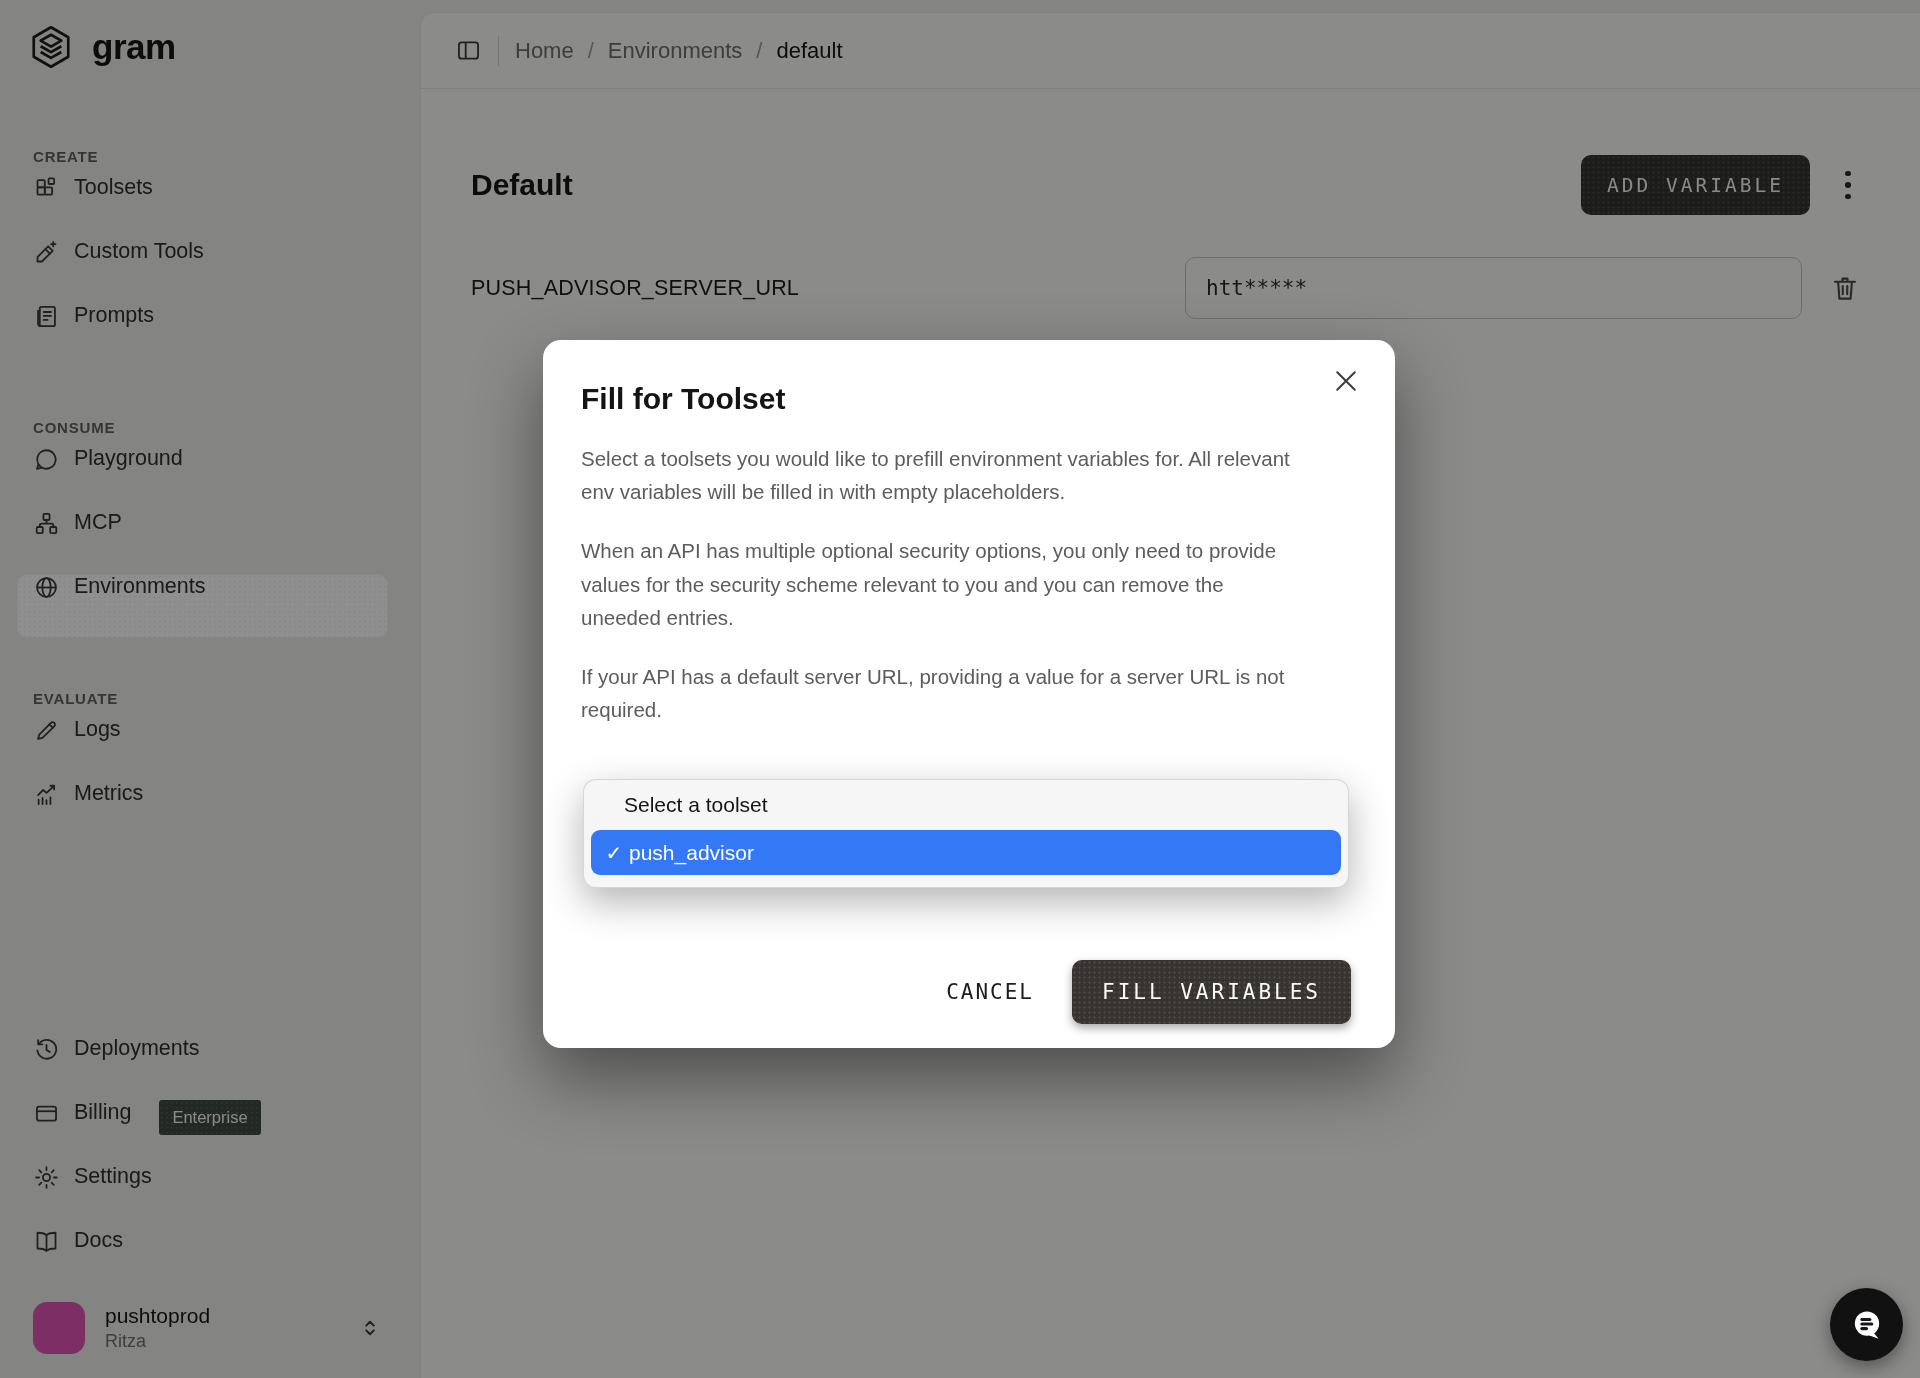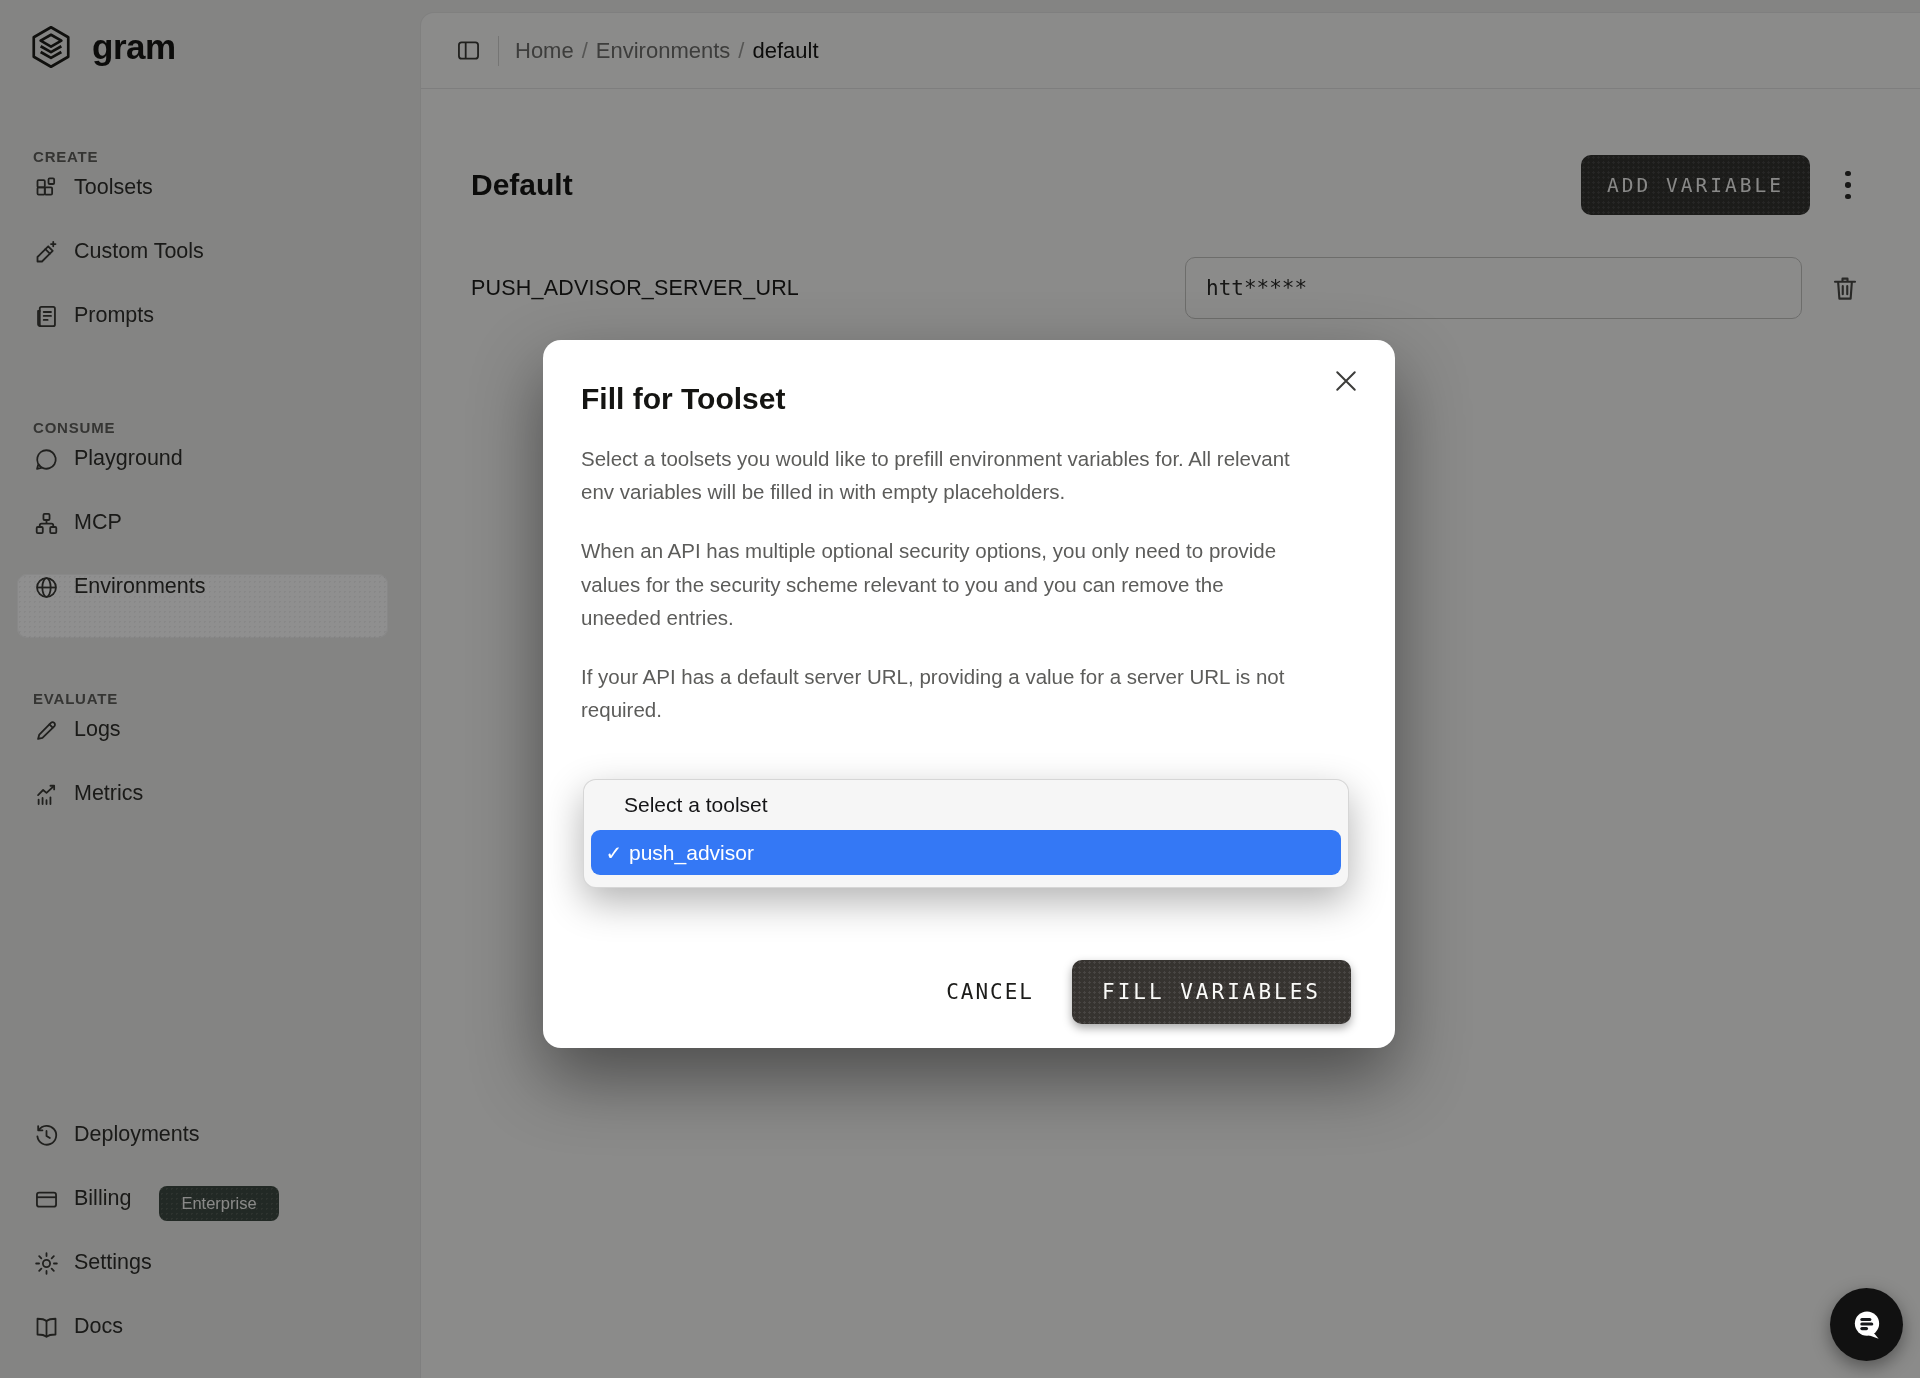--- a/index.html
+++ b/index.html
@@ -26,41 +26,41 @@
               padding-left: 16px; border-radius: 10px; color: #2F2F2C;
               font-size: 21.5px; cursor: pointer; }
   .nav-item .ic { width: 27px; height: 27px; flex: 0 0 27px; color: #3A3A36; }
   .nav-item.active { background: #FFFFFF;
       background-image: radial-gradient(rgba(0,0,0,0.05) 1px, transparent 1px);
       background-size: 5px 5px; box-shadow: inset 0 0 0 1px rgba(0,0,0,0.05); }
 
   .sidebar-spacer { flex: 1 1 auto; }
 
   .badge { background: #3E4A42; color: #F4F4F2; font-size: 16.5px; line-height: 1;
-           padding: 9px 22px; border-radius: 8px; margin-left: 14px;
+           padding: 9px 13px; border-radius: 3px; margin-left: 14px;
            background-image: radial-gradient(rgba(255,255,255,0.10) 1px, transparent 1px);
            background-size: 5px 5px; }
 
   .user-row { display: flex; align-items: center; gap: 20px; padding: 10px 6px 10px 16px;
               margin-bottom: 14px; cursor: pointer; }
   .avatar { width: 52px; height: 52px; border-radius: 14px; background: #DD53B4; }
   .user-text { display: flex; flex-direction: column; gap: 3px; }
   .user-org { font-size: 21px; color: #161614; }
   .user-name { font-size: 18px; color: #6F6F6C; }
   .user-chevron { margin-left: auto; width: 24px; height: 24px; color: #3A3A36; }
 
   
   .main-card { position: absolute; left: 420px; top: 12px; right: 0; bottom: 0;
                background: #F8F8F7; border: 1px solid rgba(0,0,0,0.08);
                border-right: none; border-bottom: none; border-radius: 14px 0 0 0; }
   .card-header { display: flex; align-items: center; height: 76px; padding-left: 34px;
                  gap: 16px; border-bottom: 1px solid rgba(0,0,0,0.09); }
   .panel-toggle { width: 27px; height: 27px; color: #3A3A36; cursor: pointer; }
   .header-divider { width: 1px; height: 30px; background: rgba(0,0,0,0.16); }
-  .breadcrumb { display: flex; align-items: center; gap: 8px; font-size: 22px; }
+  .breadcrumb { display: flex; align-items: center; gap: 14px; font-size: 22px; }
   .crumb { color: #6E6E6B; cursor: pointer; }
   .crumb-sep { color: #9A9A97; }
   .crumb.current { color: #161614; cursor: default; }
 
   .content { padding: 0 60px 0 50px; }
   .title-row { margin-top: 66px; display: flex; align-items: center; justify-content: space-between; }
   .page-title { font-size: 30px; font-weight: 600; color: #161614; }
   .title-actions { display: flex; align-items: center; gap: 26px; }
 
   .btn-dark { background: #32322F; color: #F4F4F2; border: none; border-radius: 10px;
@@ -265,20 +265,32 @@
         <span class="ic">
           <svg viewBox="0 0 24 24" fill="none" stroke="currentColor" stroke-width="1.6" stroke-linejoin="round">
             <path d="M12 6.2C10.2 4.7 7.8 4.2 4 4.2v14c3.8 0 6.2.5 8 2 1.8-1.5 4.2-2 8-2v-14c-3.8 0-6.2.5-8 2z"></path>
             <path d="M12 6.2v14"></path>
           </svg>
         </span>
         <span>Docs</span>
       </div>
     </div>
 
+    <div class="user-row">
+      <span class="avatar"></span>
+      <span class="user-text">
+        <span class="user-org">pushtoprod</span>
+        <span class="user-name">Ritza</span>
+      </span>
+      <span class="user-chevron">
+        <svg viewBox="0 0 24 24" fill="none" stroke="currentColor" stroke-width="2" stroke-linecap="round" stroke-linejoin="round">
+          <path d="M8.2 9.6L12 5.8l3.8 3.8M8.2 14.4l3.8 3.8 3.8-3.8"></path>
+        </svg>
+      </span>
+    </div>
   </nav>
 
   <main class="main-card">
     <div class="card-header">
       <span class="panel-toggle">
         <svg viewBox="0 0 24 24" fill="none" stroke="currentColor" stroke-width="1.6" stroke-linejoin="round">
           <rect x="3.5" y="4.8" width="17" height="14.4" rx="2.4"></rect>
           <path d="M9.5 4.8v14.4"></path>
         </svg>
       </span>

